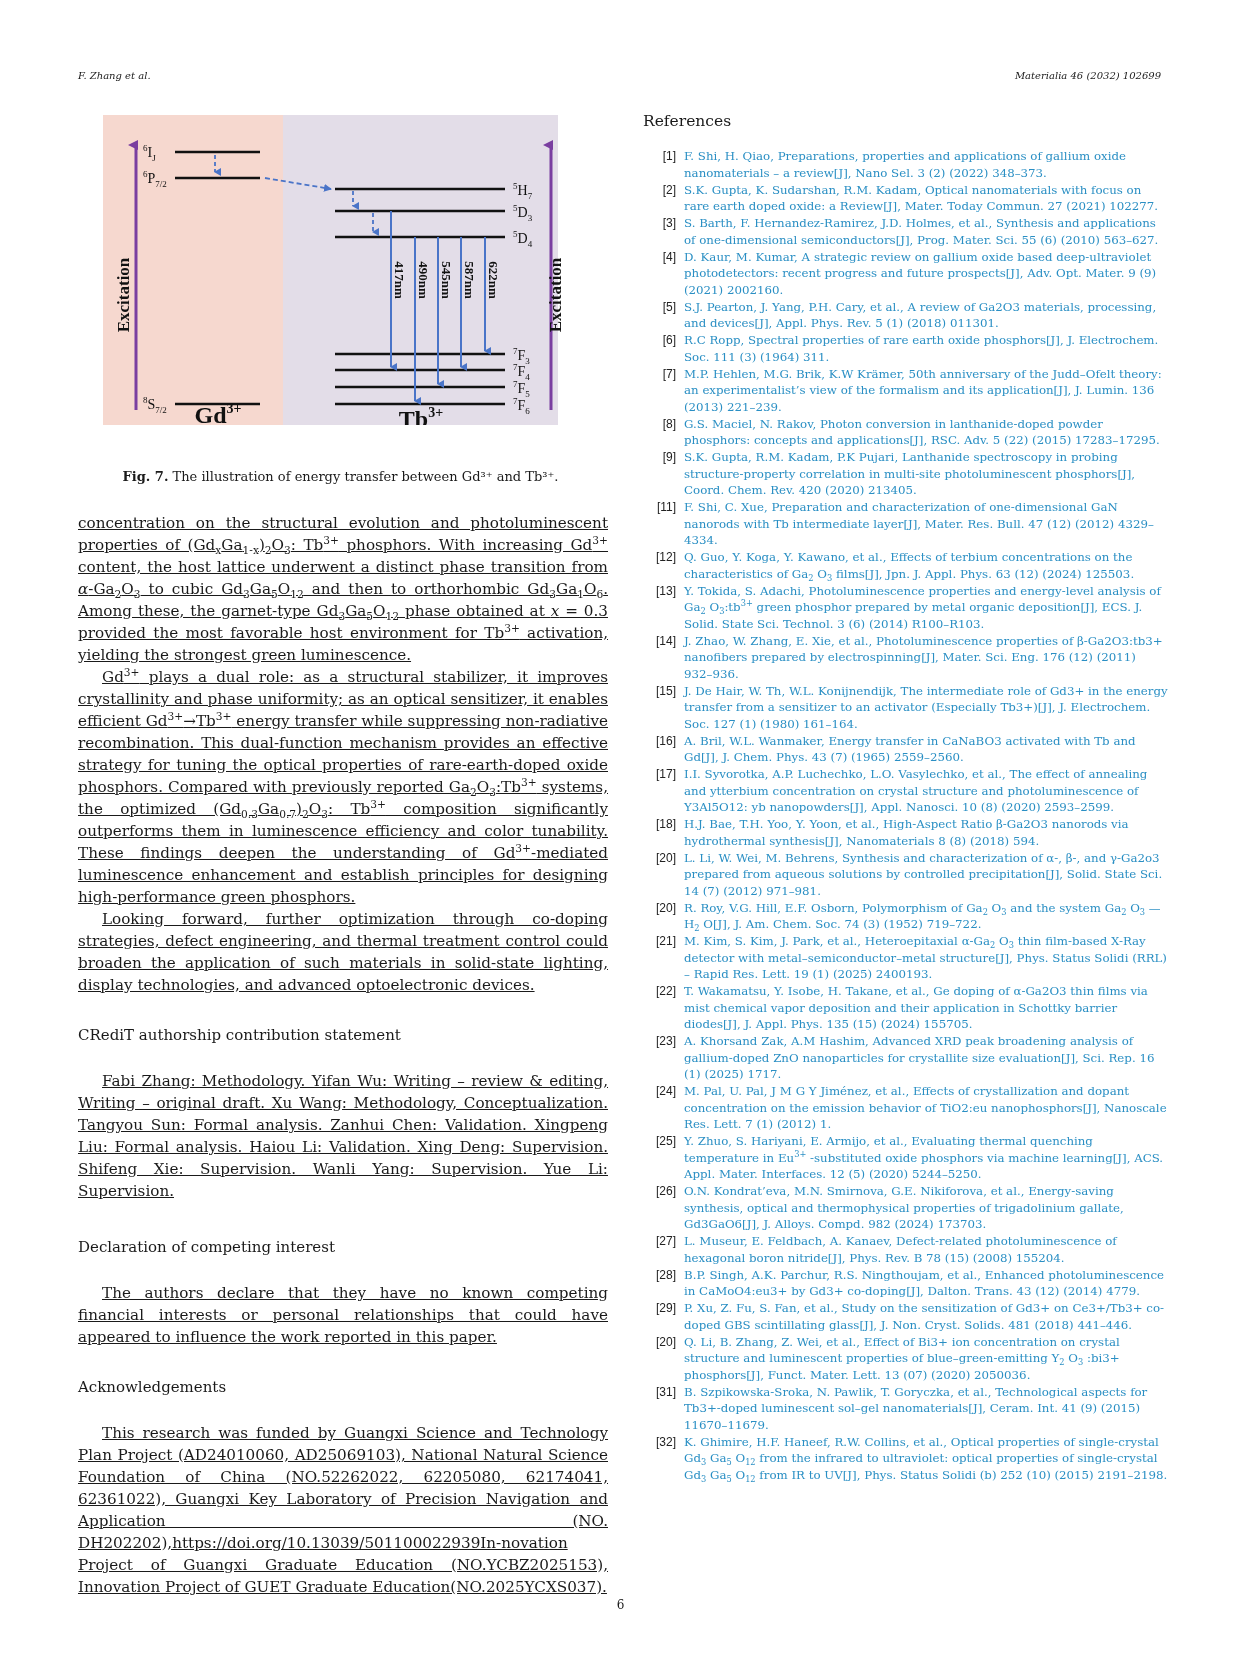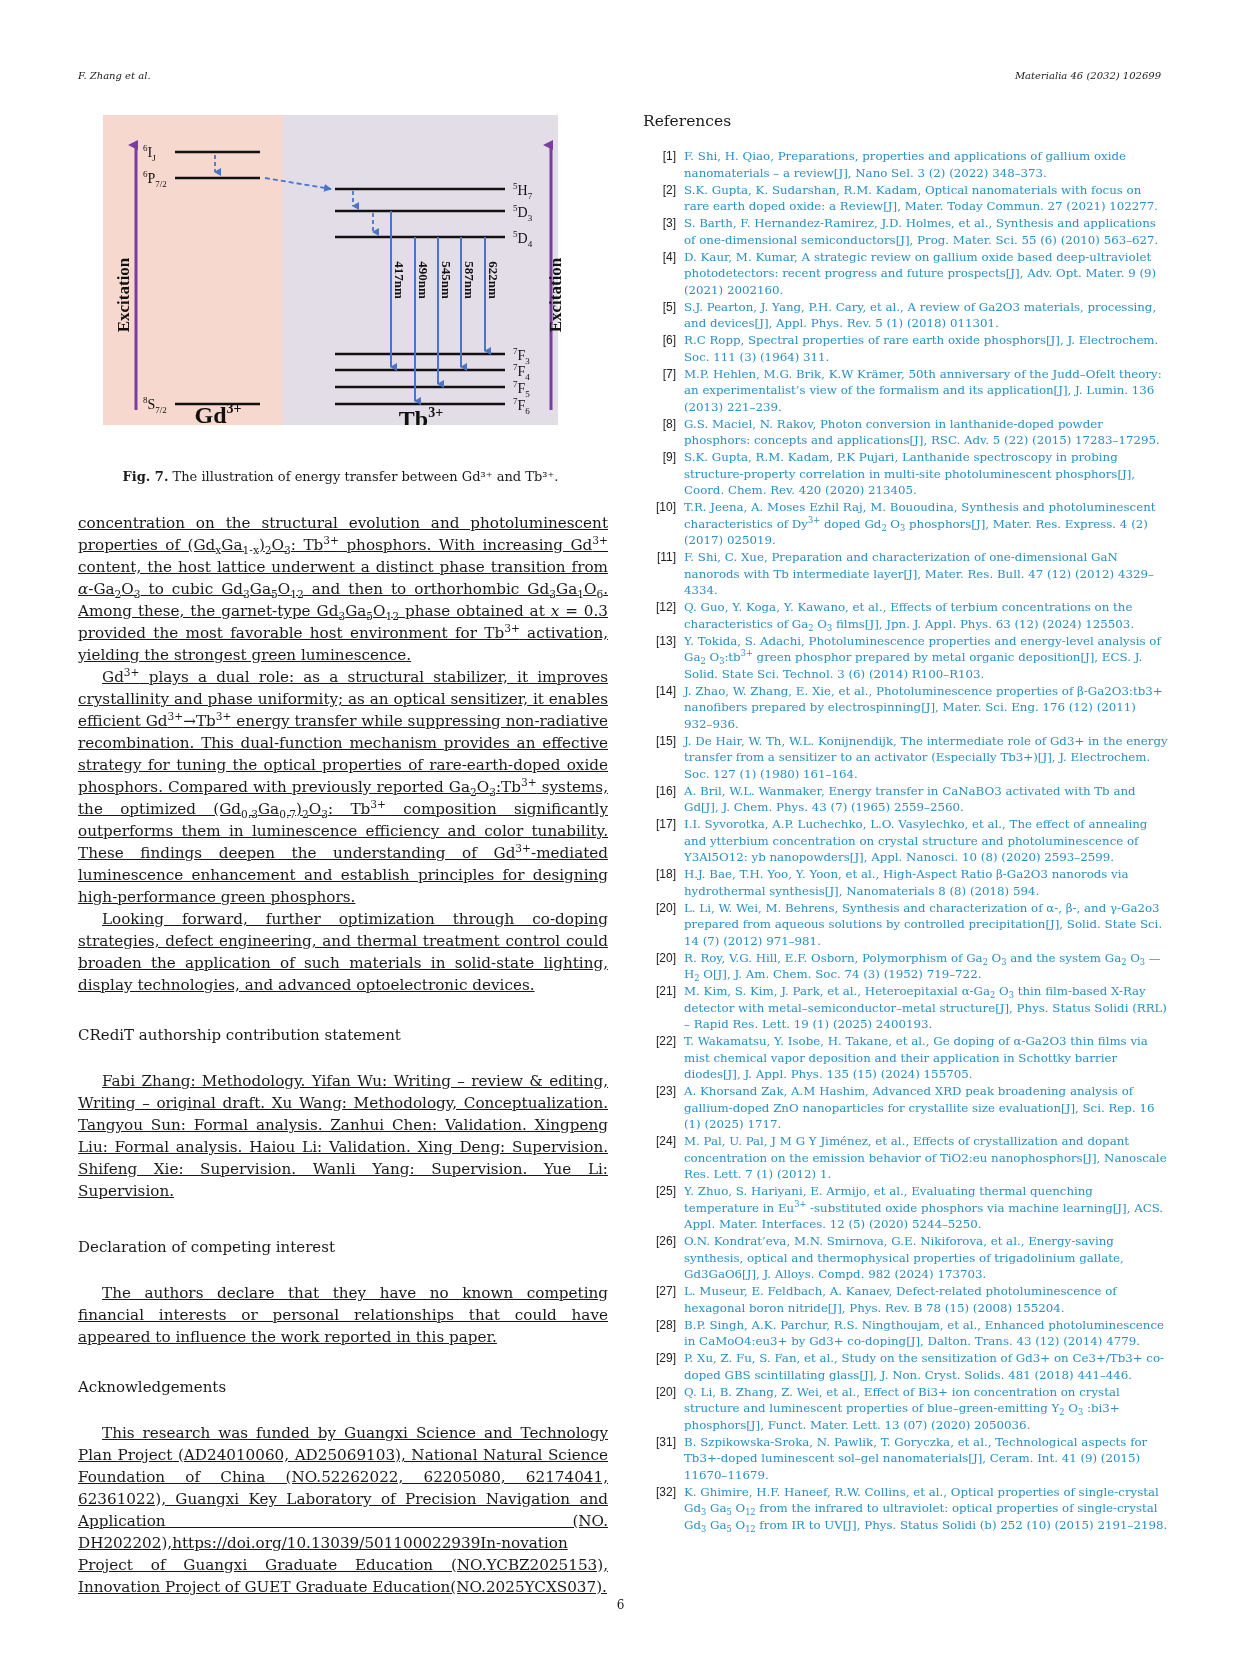--- a/index.html
+++ b/index.html
@@ -145,24 +145,20 @@
       </div>
       <div class="ref">
         <span class="ref-num">[8]</span>
         <span class="ref-text">G.S. Maciel, N. Rakov, Photon conversion in lanthanide-doped powder phosphors: concepts and applications[J], RSC. Adv. 5 (22) (2015) 17283–17295.</span>
       </div>
       <div class="ref">
         <span class="ref-num">[9]</span>
         <span class="ref-text">S.K. Gupta, R.M. Kadam, P.K Pujari, Lanthanide spectroscopy in probing structure-property correlation in multi-site photoluminescent phosphors[J], Coord. Chem. Rev. 420 (2020) 213405.</span>
       </div>
       <div class="ref">
-        <span class="ref-num">[10]</span>
-        <span class="ref-text">T.R. Jeena, A. Moses Ezhil Raj, M. Bououdina, Synthesis and photoluminescent characteristics of Dy<sup>3+</sup> doped Gd<sub>2</sub> O<sub>3</sub> phosphors[J], Mater. Res. Express. 4 (2) (2017) 025019.</span>
-      </div>
-      <div class="ref">
         <span class="ref-num">[11]</span>
         <span class="ref-text">F. Shi, C. Xue, Preparation and characterization of one-dimensional GaN nanorods with Tb intermediate layer[J], Mater. Res. Bull. 47 (12) (2012) 4329–4334.</span>
       </div>
       <div class="ref">
         <span class="ref-num">[12]</span>
         <span class="ref-text">Q. Guo, Y. Koga, Y. Kawano, et al., Effects of terbium concentrations on the characteristics of Ga<sub>2</sub> O<sub>3</sub> films[J], Jpn. J. Appl. Phys. 63 (12) (2024) 125503.</span>
       </div>
       <div class="ref">
         <span class="ref-num">[13]</span>
         <span class="ref-text">Y. Tokida, S. Adachi, Photoluminescence properties and energy-level analysis of Ga<sub>2</sub> O<sub>3</sub>:tb<sup>3+</sup> green phosphor prepared by metal organic deposition[J], ECS. J. Solid. State Sci. Technol. 3 (6) (2014) R100–R103.</span>

